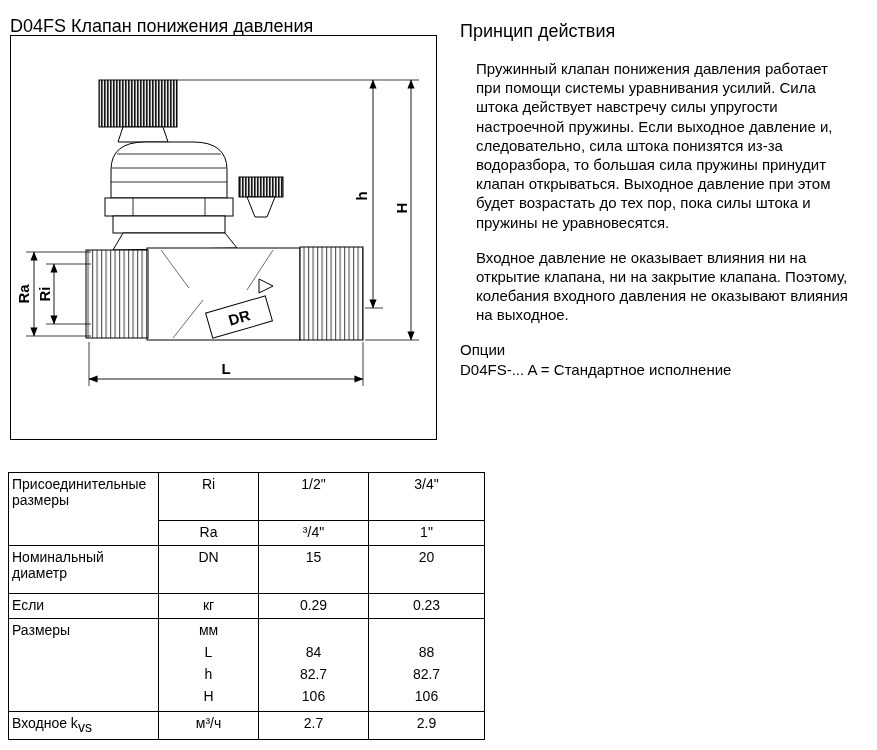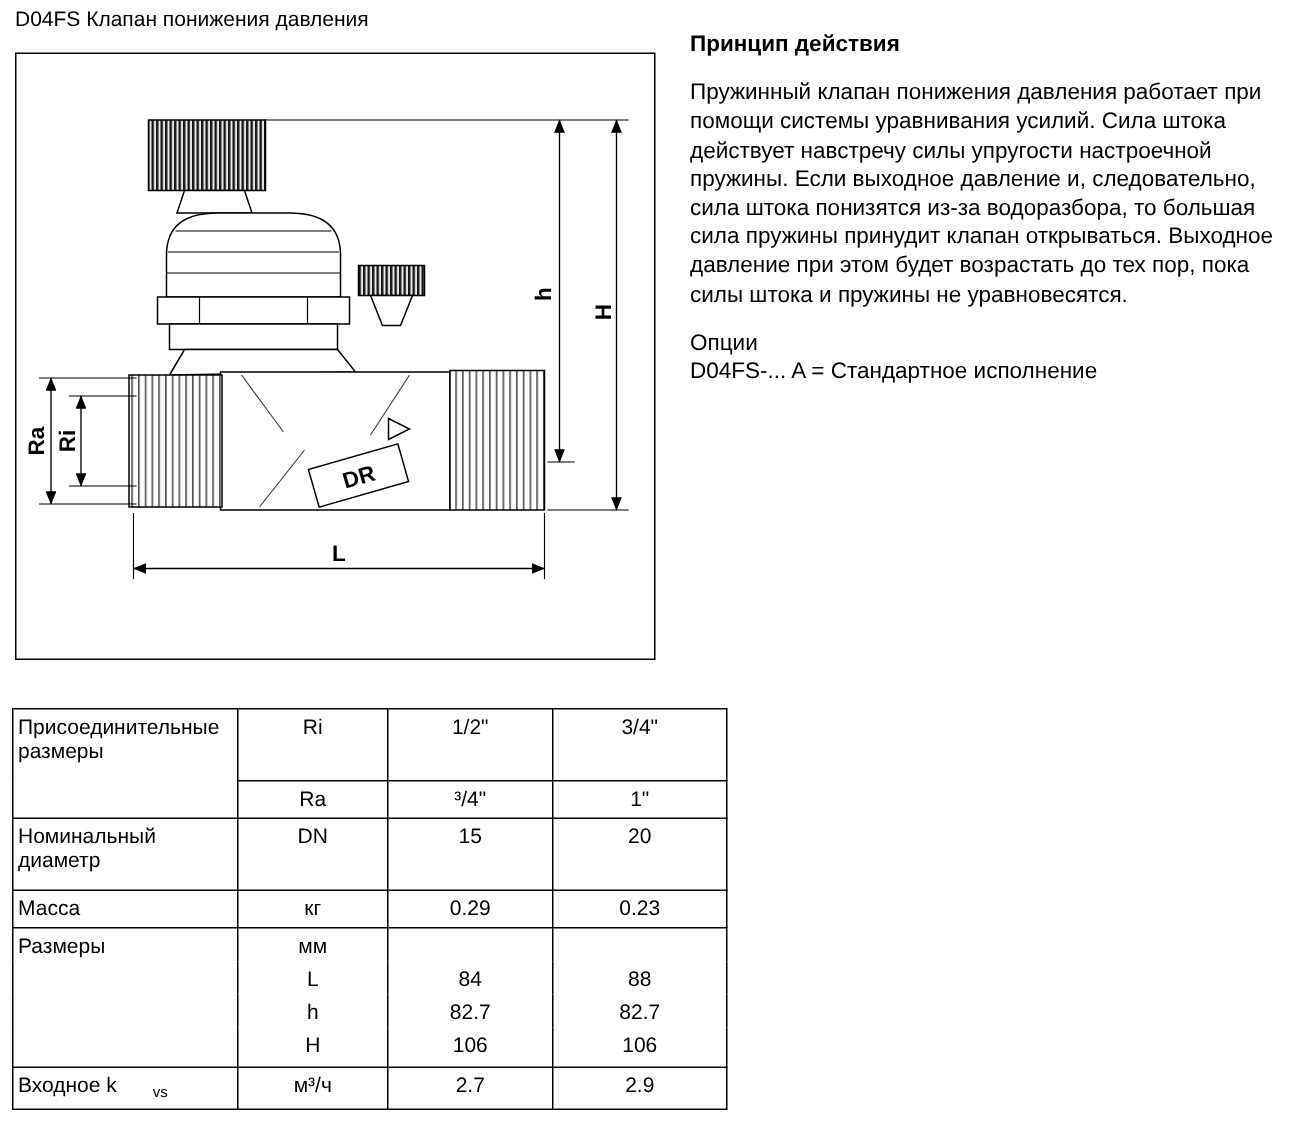--- a/index.html
+++ b/index.html
@@ -1,47 +1,47 @@
 <!DOCTYPE html>
 <html><head>
 <meta charset="utf-8">
 <style>
   html,body{margin:0;padding:0;}
   body{
     width:877px;height:750px;position:relative;background:#fff;color:#000;
     font-family:"Liberation Sans",sans-serif;overflow:hidden;
   }
-  .page-title{position:absolute;left:10px;top:4px;font-size:14px;}
+  .page-title{position:absolute;left:10px;top:16px;font-size:18px;}
 
   .drawing-panel{position:absolute;left:10px;top:35px;width:425px;height:403px;border:1px solid #000;background:#fff;}
   .drawing-panel svg{display:block;width:100%;height:100%;}
   svg text{font-family:"Liberation Sans",sans-serif;fill:#000;stroke:none;}
 
   .right-col{position:absolute;left:460px;top:20px;width:404px;font-size:15px;line-height:1.28;}
-  .principle-heading{font-weight:bold;margin:0 0 13px 0;font-size:15px;}
-  .right-col p{margin:0;}
+  .principle-heading{font-weight:normal;margin:0 0 1px 0;font-size:18px;}
+  .right-col p{margin:16px;}
   .options-heading{margin-top:13px;}
   .options-line{}
 
   table.spec{
     position:absolute;left:8px;top:472px;width:476px;
     border-collapse:collapse;table-layout:fixed;
     border-top:1px solid #000;border-bottom:1px solid #000;
     font-size:14px;
   }
   .spec td{
     border-left:1px solid #000;border-right:1px solid #000;
     padding:3px 6px;vertical-align:top;box-sizing:border-box;
   }
   .spec td.lbl{text-align:left;padding-left:3px;}
   .spec td.c{text-align:center;}
   .spec tr.rule td{border-bottom:1px solid #000;}
   .spec td.prule{border-bottom:1px solid #000;}
   .spec td.gb{border-bottom:1px solid #000;}
-  .spec sub{font-size:10px;margin-left:24px;}
+  .spec sub{font-size:14px;}
   .h48{height:48px;} .h25{height:25px;} .h22{height:22px;} .h26{height:26px;} .h28{height:28px;}
 </style>
 </head>
 <body>
 
 <div class="page-title">D04FS  Клапан понижения давления</div>
 
 <div class="drawing-panel">
   <svg viewBox="0 0 425 403">
     <defs>
@@ -98,20 +98,21 @@
       <text transform="rotate(-90 18 258)" x="18" y="258" text-anchor="middle" font-size="15" font-weight="bold">Ra</text>
       <text transform="rotate(-90 39 258)" x="39" y="258" text-anchor="middle" font-size="15" font-weight="bold">Ri</text>
       <text x="215" y="338" text-anchor="middle" font-size="15" font-weight="bold">L</text>
     </g>
   </svg>
 </div>
 
 <div class="right-col">
   <div class="principle-heading">Принцип действия</div>
   <p>Пружинный клапан понижения давления работает при помощи системы уравнивания усилий. Сила штока действует навстречу силы упругости настроечной пружины. Если выходное давление и, следовательно, сила штока понизятся из-за водоразбора, то большая сила пружины принудит клапан открываться. Выходное давление при этом будет возрастать до тех пор, пока силы штока и пружины не уравновесятся.</p>
+  <p>Входное давление не оказывает влияния ни на открытие клапана, ни на закрытие клапана. Поэтому, колебания входного давления не оказывают влияния на выходное.</p>
   <div class="options-heading">Опции</div>
   <div class="options-line">D04FS-... A =  Стандартное исполнение</div>
 </div>
 
 <table class="spec">
   <colgroup>
     <col style="width:150px">
       <col style="width:100px">
       <col style="width:110px">
       <col style="width:116px">
@@ -130,21 +131,21 @@
     </tr>
 
     <tr class="rule">
       <td class="lbl gb"><span>Номинальный диаметр</span></td>
       <td class="c h48">DN</td>
       <td class="c">15</td>
       <td class="c">20</td>
     </tr>
 
     <tr class="rule">
-      <td class="lbl gb"><span>Масса</span></td>
+      <td class="lbl gb"><span>Если</span></td>
       <td class="c h25">кг</td>
       <td class="c">0.29</td>
       <td class="c">0.23</td>
     </tr>
 
     <tr>
       <td class="lbl gb" rowspan="4"><span>Размеры</span></td>
       <td class="c h22">мм</td>
       <td class="c"></td>
       <td class="c"></td>

